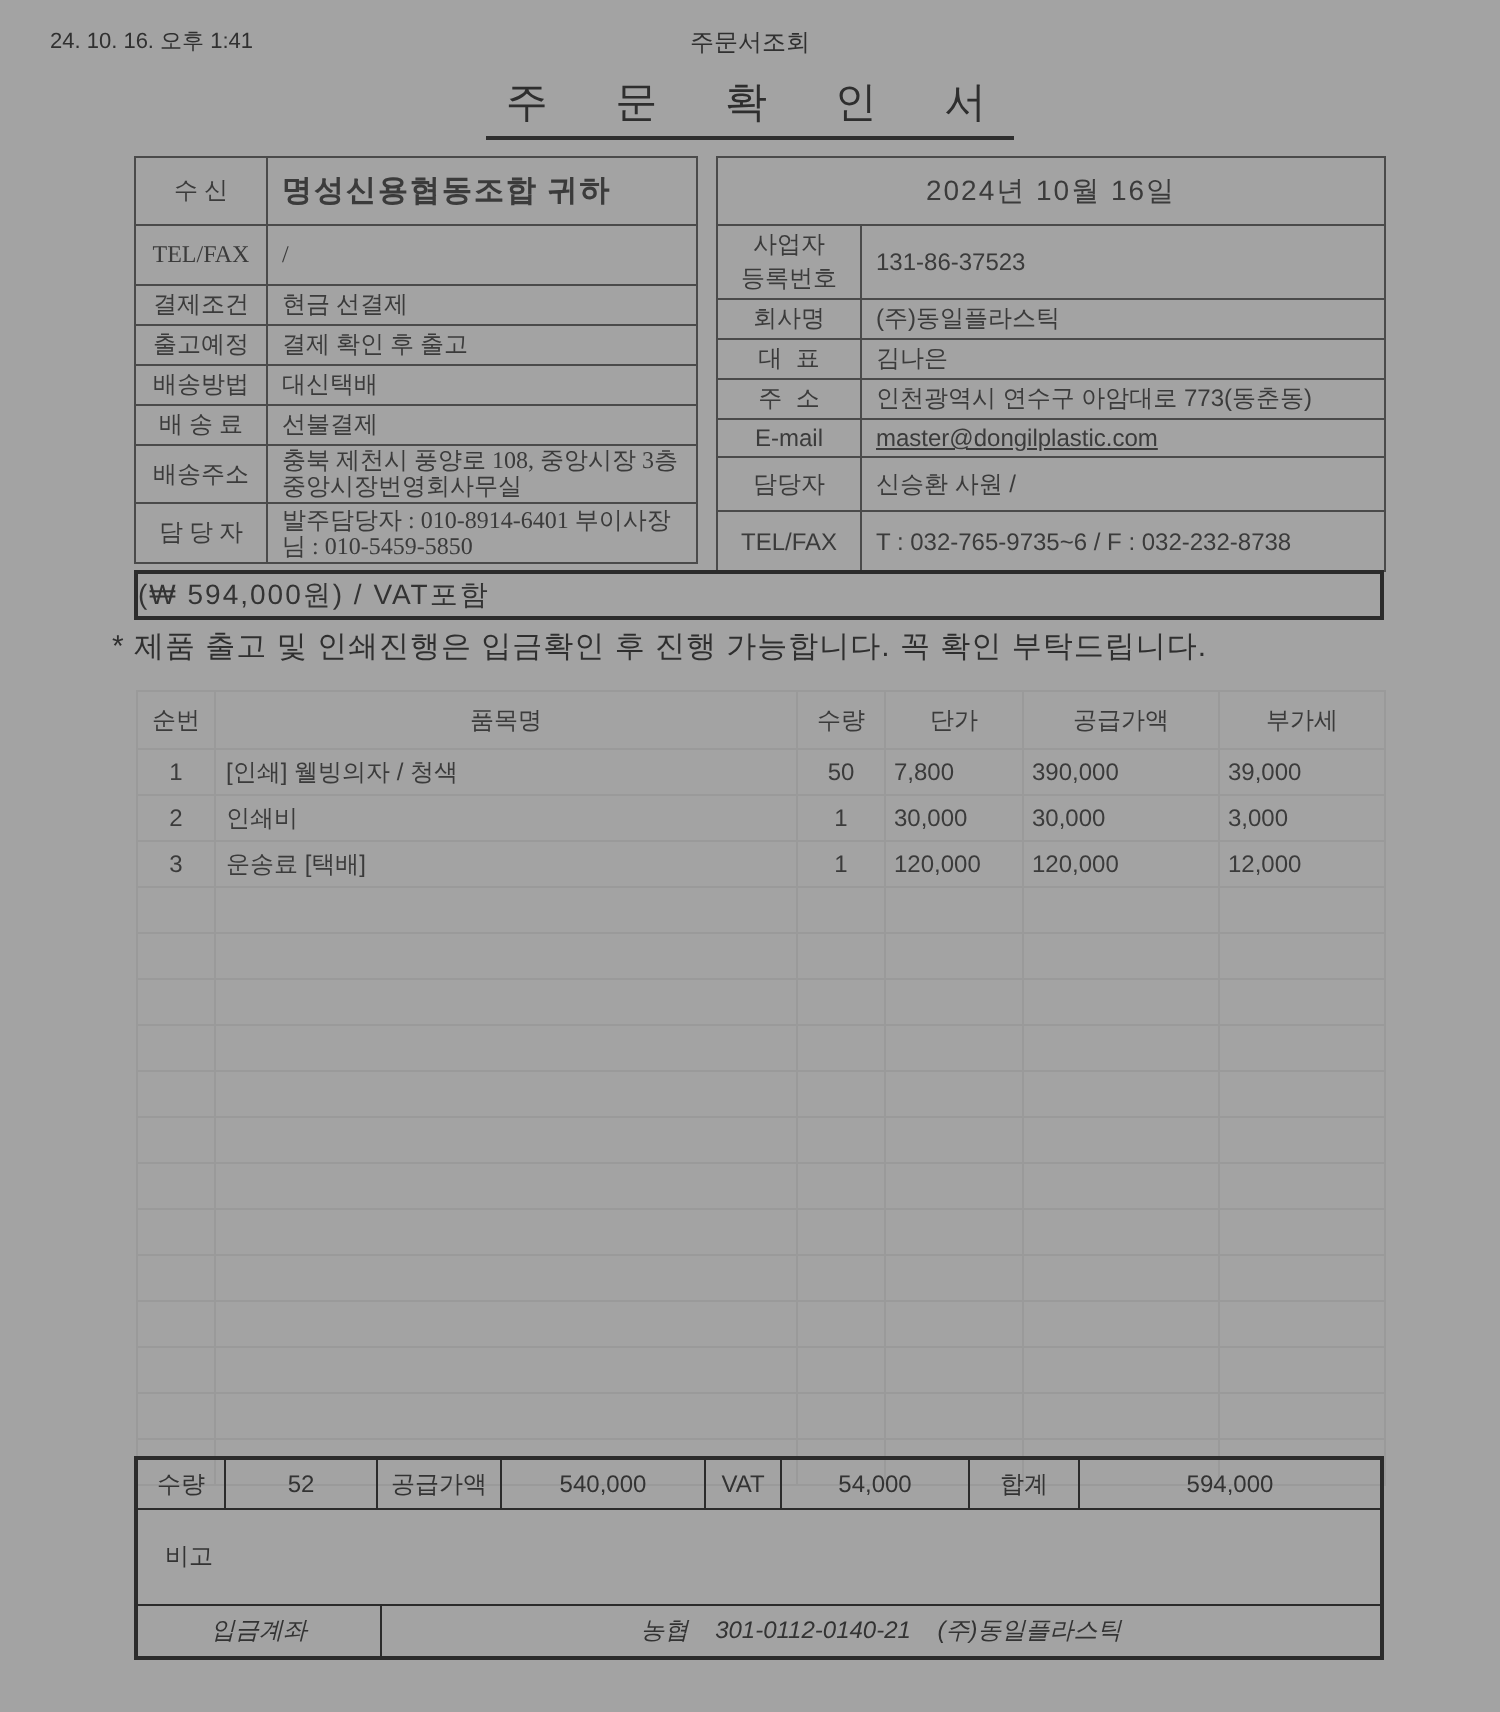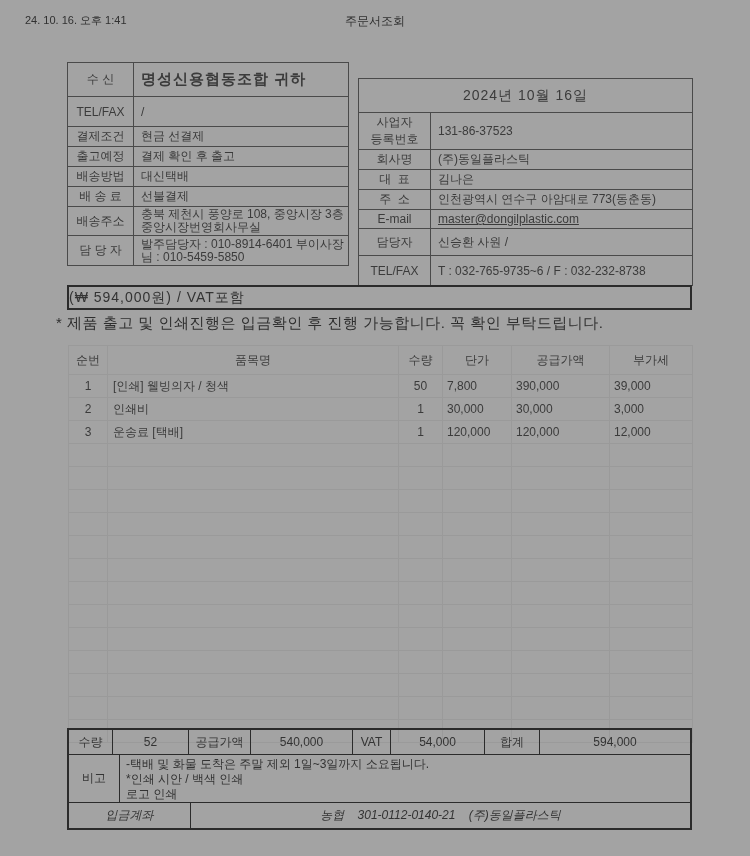--- a/index.html
+++ b/index.html
@@ -14,21 +14,21 @@
   .title-wrap { position:absolute; top:37px; left:0; right:0; text-align:center; }
   .title {
     display:inline-block; font-size:21px; letter-spacing:14px; color:#2e2e2e;
     border-bottom:2px solid #2e2e2e; padding:0 0 3px 10px;
   }
 
   table.info { position:absolute; border-collapse:collapse; table-layout:fixed; font-size:12px; }
   table.info td { border:1px solid #4a4a4a; padding:1px 4px; overflow:hidden; }
   table.info td.lbl { text-align:center; white-space:pre-wrap; padding:1px 1px; color:#3b3b3b; }
   table.info td.val { text-align:left; padding-left:7px; }
-  .info-left  { left:67px;  top:62px; width:281px; }
+  .info-left  { left:67px;  top:78px; width:281px;font-family:Liberation Serif, serif; }
   .info-right { left:358px; top:78px; width:334px; }
   td.recipient-val { font-size:15px; font-weight:bold; letter-spacing:1px; }
   td.date-cell { text-align:center; font-size:14px; letter-spacing:1px; }
   td.v-break { word-break:break-all; line-height:13px; }
   .email span { text-decoration:underline; }
 
   .amount-box {
     position:absolute; left:67px; top:285px; width:625px; height:25px;
     border:2px solid #2b2b2b; box-sizing:border-box;
     display:flex; justify-content:space-between; align-items:center; font-size:14px; color:#333;
@@ -71,20 +71,23 @@
   .deposit-val { flex:1; display:flex; align-items:center; justify-content:center; white-space:pre; }
 </style>
 </head>
 <body>
 
 <div class="page">
 
   <div class="hdr-ts">24. 10. 16. 오후 1:41</div>
   <div class="hdr-center">주문서조회</div>
 
+  <div class="title-wrap">
+    <span class="title">주 문 확 인 서</span>
+  </div>
 
   <table class="info info-left">
     <colgroup>
         <col style="width:66px">
         <col style="width:215px">
       </colgroup>
     <tbody>
         <tr style="height:34px">
       <td class="lbl">수 신</td>
       <td class="val recipient-val">명성신용협동조합 귀하</td>
@@ -326,25 +329,20 @@
       <div class="sumcell w-qv">52</div>
       <div class="sumcell w-sl">공급가액</div>
       <div class="sumcell w-sv">540,000</div>
       <div class="sumcell w-vl">VAT</div>
       <div class="sumcell w-vv">54,000</div>
       <div class="sumcell w-tl">합계</div>
       <div class="sumcell w-tv">594,000</div>
     </div>
     <div class="sumrow row-b">
       <div class="sumcell w-rl">비고</div>
-      <div class="remarks-body">
-        <div>-택배 및 화물 도착은 주말 제외 1일~3일까지 소요됩니다.</div>
-        <div>*인쇄 시안 / 백색 인쇄</div>
-        <div>로고 인쇄</div>
-      </div>
     </div>
     <div class="sumrow row-c">
       <div class="sumcell w-dl">입금계좌</div>
       <div class="deposit-val">농협    301-0112-0140-21    (주)동일플라스틱</div>
     </div>
   </div>
 
 </div>
 
 </body></html>

